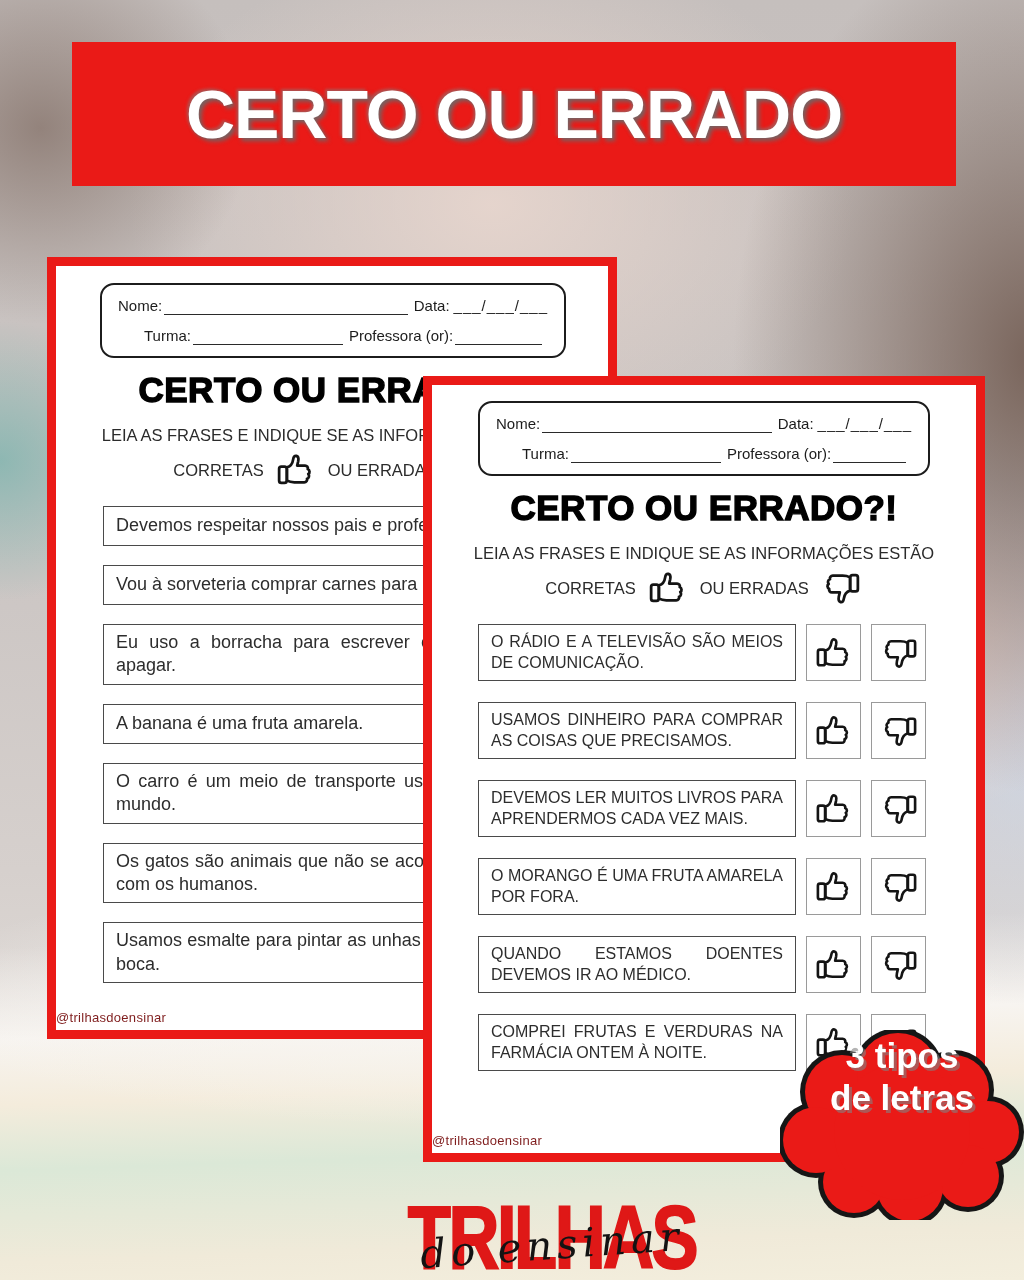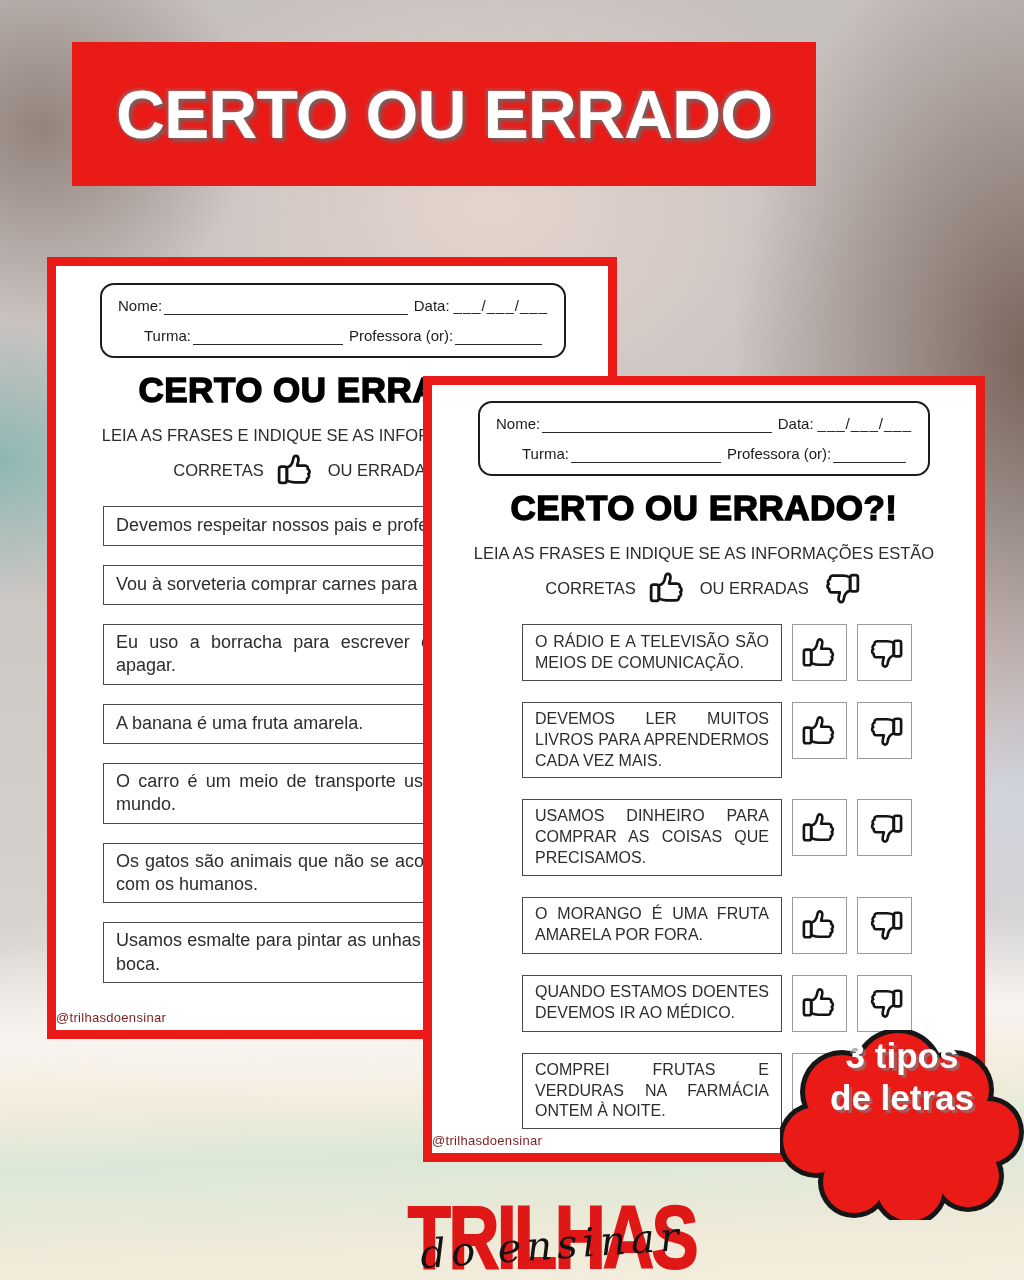--- a/index.html
+++ b/index.html
@@ -16,21 +16,21 @@
       radial-gradient(ellipse 520px 380px at 48% 16%, rgba(232,214,206,.9) 0%, rgba(232,214,206,0) 70%),
       radial-gradient(ellipse 260px 240px at 92% 50%, rgba(236,211,202,.8) 0%, rgba(236,211,202,0) 70%),
       radial-gradient(ellipse 240px 420px at 100% 55%, rgba(205,216,234,.8) 0%, rgba(205,216,234,0) 72%),
       radial-gradient(ellipse 220px 200px at 0% 36%, rgba(121,179,173,.75) 0%, rgba(121,179,173,0) 70%),
       radial-gradient(ellipse 700px 160px at 45% 78%, rgba(248,246,243,.95) 0%, rgba(248,246,243,0) 80%),
       linear-gradient(178deg, rgba(0,0,0,0) 72%, #f7f4f0 79%, #f4ecdc 84%, #dbe8d7 89%, #f0ead9 96%, #f3eedd 100%),
       linear-gradient(180deg, #c5bfbd 0%, #ccc6c4 45%, #d6d0cd 68%, #e9e5e1 100%);
   }
 
   
-  .banner { position:absolute; left:72px; top:42px; width:744px; height:144px;
+  .banner { position:absolute; left:72px; top:42px; width:884px; height:144px;
     display:flex; align-items:center; justify-content:center; }
   .banner-title { color:#fff; font-size:68px; font-weight:800; letter-spacing:-1px;
     text-shadow:3px 3px 4px rgba(105,105,105,.9), -2px -2px 3px rgba(130,130,130,.55); white-space:nowrap; }
 
   
   .card { position:absolute; background:#fff; border:9px solid var(--red); }
   .card.back  { left:47px;  top:257px; width:570px; height:782px; z-index:2; }
   .card.front { left:423px; top:376px; width:562px; height:786px; z-index:3; }
 
   .hdr-box { border:2.5px solid #1c1c1c; border-radius:14px; padding:9px 16px 8px;
@@ -57,21 +57,21 @@
   .card.front .rows { padding:0 40px 0 46px; }
 
   .b-row { margin-bottom:19px; }
   .b-row .sentence { width:458px; }
   .sentence { border:1.6px solid #4a4a4a; background:#fff; padding:6px 12px;
     color:#2d2d2d; line-height:1.3; text-align:justify; text-align-last:left; min-height:40px;
     display:flex; flex-direction:column; justify-content:center; }
   .card.back .sentence { font-size:18px; }
 
   .f-row { display:flex; gap:10px; margin-bottom:21px; align-items:stretch; }
-  .f-row .sentence { width:260px; font-size:16px; min-height:57px;margin-left:44px; }
+  .f-row .sentence { width:318px; font-size:16px; min-height:57px; }
   .icon-box { width:55px; height:57px; border:1.6px solid #9a9a9a; background:#fff;
     display:flex; align-items:center; justify-content:center; flex:0 0 auto; }
   .icon-box .thumb { width:42px; height:42px; }
 
   .sheet-footer { position:absolute; left:0; right:0; bottom:5px; 
     font-size:13px; color:#7f1d1d; letter-spacing:.3px; }
 
   
   .cloud-badge { position:absolute; left:780px; top:1030px; width:244px; height:190px; z-index:6; }
   .cloud-badge svg { position:absolute; inset:0; width:100%; height:100%; }
@@ -204,34 +204,34 @@
               <use href="#ic-thumb-up"></use>
             </svg>
           </div>
         <div class="icon-box">
             <svg class="thumb" viewBox="0 0 24 24">
               <use href="#ic-thumb-up" transform="rotate(180 12 12)"></use>
             </svg>
           </div>
       </div>
       <div class="f-row">
+        <div class="sentence">USAMOS DINHEIRO PARA COMPRAR AS COISAS QUE PRECISAMOS.</div>
+        <div class="icon-box">
+            <svg class="thumb">
+              <use href="#ic-thumb-up"></use>
+            </svg>
+          </div>
+        <div class="icon-box">
+            <svg class="thumb" viewBox="0 0 24 24">
+              <use href="#ic-thumb-up" transform="rotate(180 12 12)"></use>
+            </svg>
+          </div>
+      </div>
+      <div class="f-row">
         <div class="sentence">DEVEMOS LER MUITOS LIVROS PARA APRENDERMOS CADA VEZ MAIS.</div>
-        <div class="icon-box">
-            <svg class="thumb">
-              <use href="#ic-thumb-up"></use>
-            </svg>
-          </div>
-        <div class="icon-box">
-            <svg class="thumb" viewBox="0 0 24 24">
-              <use href="#ic-thumb-up" transform="rotate(180 12 12)"></use>
-            </svg>
-          </div>
-      </div>
-      <div class="f-row">
-        <div class="sentence">USAMOS DINHEIRO PARA COMPRAR AS COISAS QUE PRECISAMOS.</div>
         <div class="icon-box">
             <svg class="thumb">
               <use href="#ic-thumb-up"></use>
             </svg>
           </div>
         <div class="icon-box">
             <svg class="thumb" viewBox="0 0 24 24">
               <use href="#ic-thumb-up" transform="rotate(180 12 12)"></use>
             </svg>
           </div>

